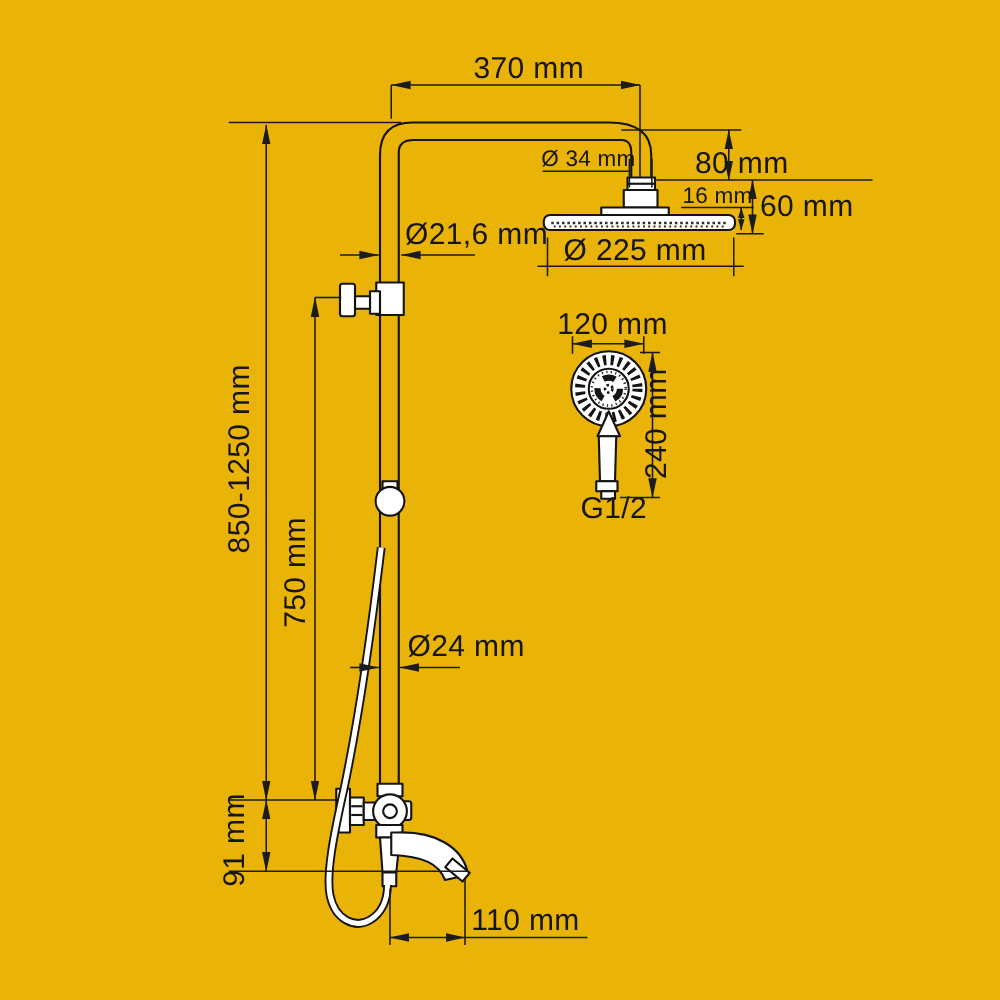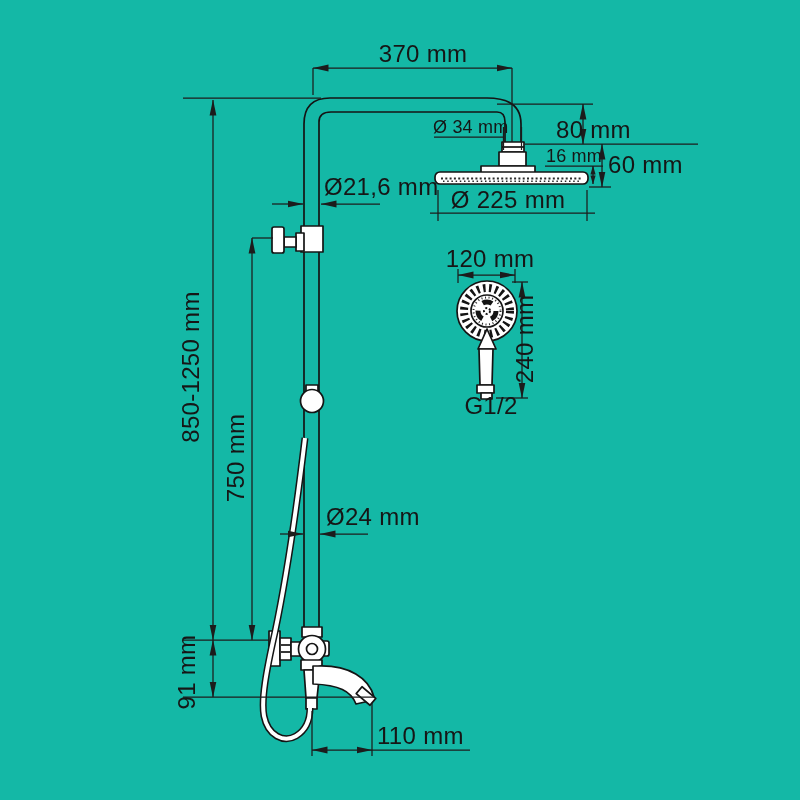--- a/index.html
+++ b/index.html
@@ -1,16 +1,16 @@
 <!DOCTYPE html>
 <html><head>
 <meta charset="utf-8">
 <style>
   html,body{margin:0;padding:0;background:#ffffff;}
-  .stage{position:relative;width:800px;height:800px;background:#14b8a6;overflow:hidden;}
+  .stage{position:relative;width:800px;height:800px;background:#eab308;overflow:hidden;}
   svg text{font-family:"Liberation Sans", sans-serif;fill:#161616;}
   .t24{font-size:24px;letter-spacing:0.3px;}
   .t19{font-size:18px;letter-spacing:0.2px;}
   .struct{stroke:#141414;stroke-width:1.7;fill:none;stroke-linejoin:round;}
   .structw{stroke:#141414;stroke-width:1.7;fill:#ffffff;stroke-linejoin:round;}
   .dim{stroke:#1c1c1c;stroke-width:1.25;fill:none;}
   .stipple{stroke:#2a2a2a;fill:none;}
 </style>
 </head>
 <body>

